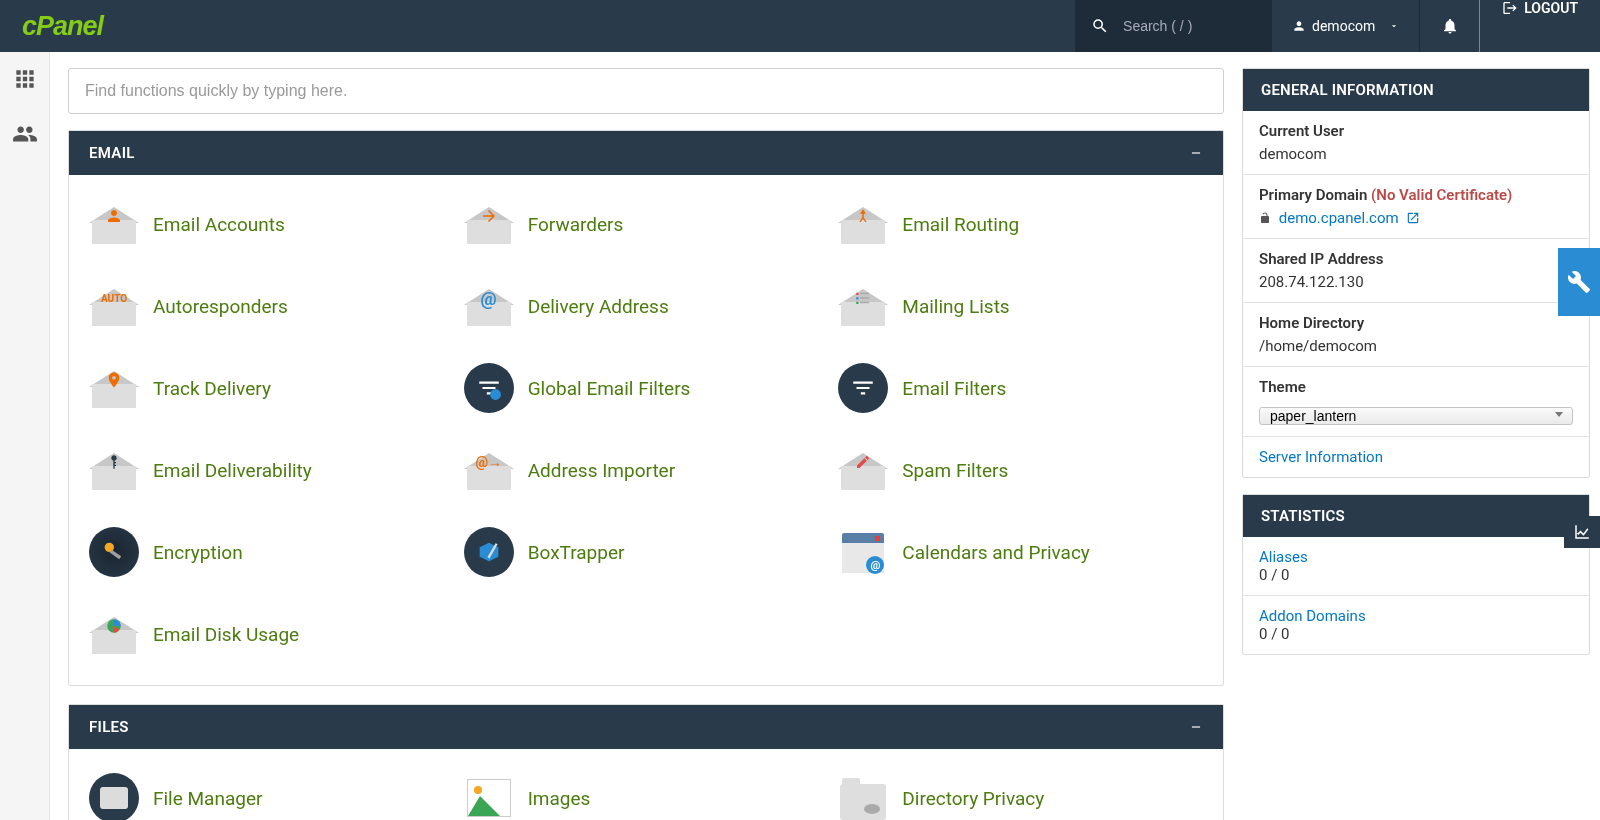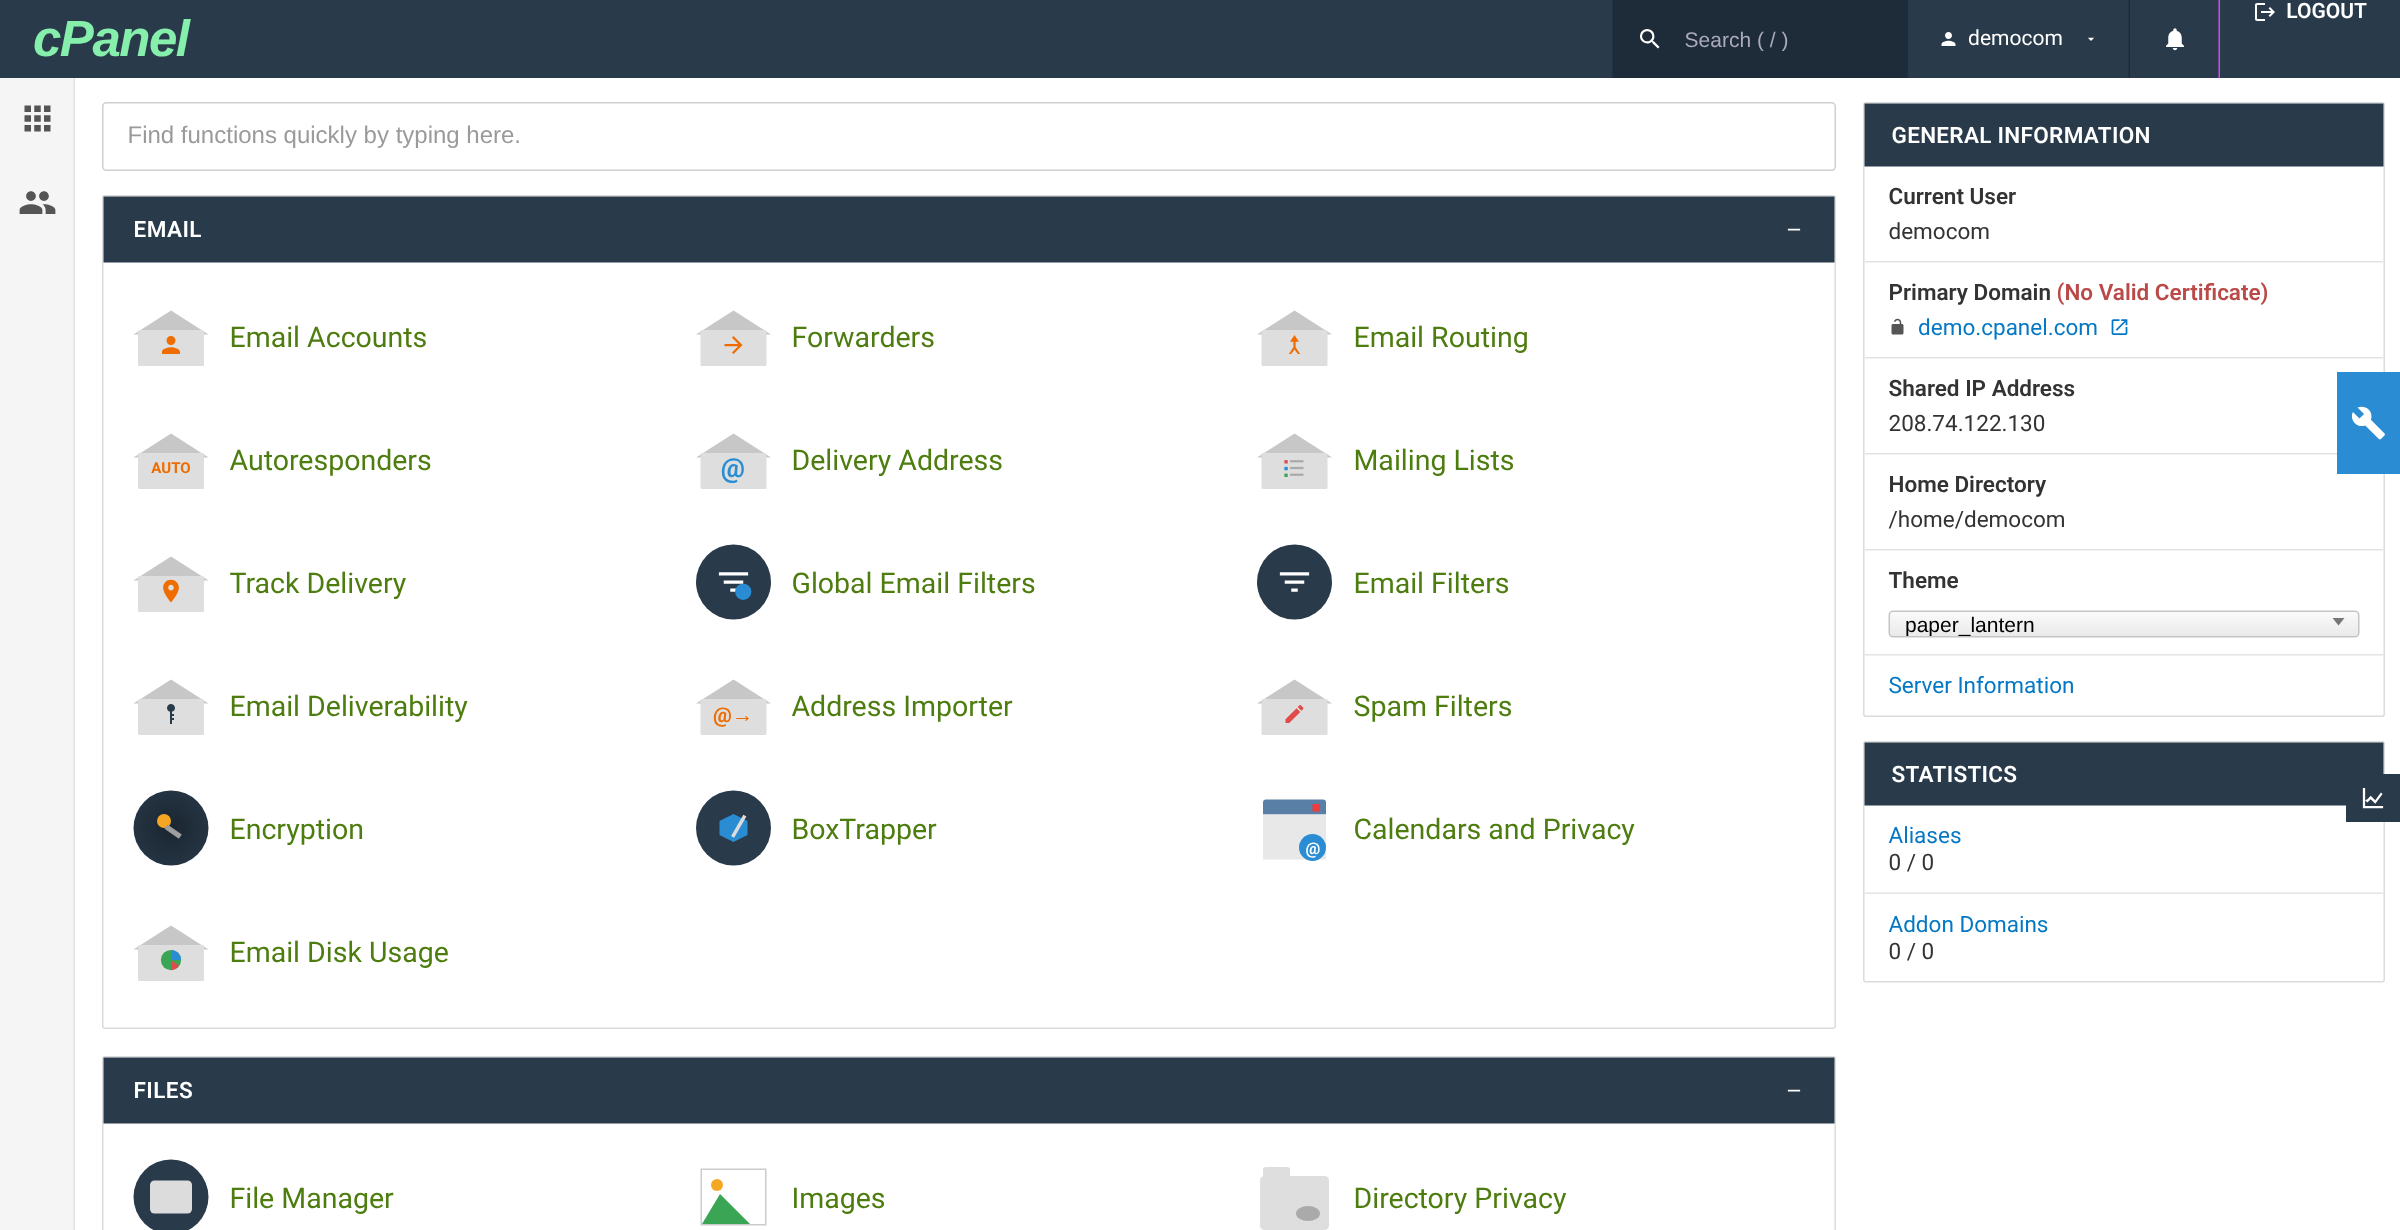--- a/index.html
+++ b/index.html
@@ -1,19 +1,19 @@
 <!DOCTYPE html>
 <html><head>
 <meta charset="utf-8">
 <style>
 *{margin:0;padding:0;box-sizing:border-box}
 body{font-family:-apple-system,BlinkMacSystemFont,"Segoe UI",Roboto,Arial,sans-serif;font-size:14px;background:#fff;color:#333;width:1600px;height:820px;overflow:hidden}
 a{color:#0478c5;text-decoration:none}
 header{background:#293a4a;height:52px;display:flex;align-items:center;color:#fff}
-.logo{font-family:Arial,sans-serif;font-style:italic;font-weight:900;font-size:34px;letter-spacing:-1px;padding:0 22px;color:#86efac}
+.logo{font-family:Arial,sans-serif;font-style:italic;font-weight:900;font-size:27px;letter-spacing:-1px;padding:0 22px;color:#84cc16}
 .logo span{font-style:italic}
 .spacer{flex:1}
 .search{display:flex;align-items:center;background:#1e2c3a;height:52px;padding:0 16px;width:196px}
 .search svg{width:18px;height:18px;fill:#fff;margin-right:14px}
 .search input{background:transparent;border:0;outline:0;color:#ccc;font-size:14px;width:120px}
 .search input::placeholder{color:#aab}
 .usr{display:flex;align-items:center;padding:0 20px;height:52px;border-left:1px solid #1e2c3a;font-size:14px}
 .usr svg{fill:#fff}
 .usr .u{width:14px;height:14px;margin-right:6px}
 .usr .c{width:10px;height:10px;margin-left:14px}
@@ -30,21 +30,21 @@
 .panel{border:1px solid #dcdcdc;border-radius:2px;background:#fff;margin-bottom:18px}
 .ph{background:#293a4a;color:#fff;padding:13px 20px;font-size:15px;font-weight:600;letter-spacing:.3px;display:flex;justify-content:space-between;align-items:center}
 .ph svg{width:14px;height:14px;fill:#fff}
 .pb{padding:18px 20px 20px;display:grid;grid-template-columns:repeat(3,1fr);gap:20px 10px}
 .item{display:flex;align-items:center;gap:14px;padding:6px 0}
 .item a{font-size:19px;color:#4d7c0f;cursor:pointer}
 .ico{width:50px;height:50px;display:flex;align-items:center;justify-content:center;flex-shrink:0}
 .env{position:relative;width:50px;height:50px}
 .env::before{content:"";position:absolute;top:8px;left:0;border-left:25px solid transparent;border-right:25px solid transparent;border-bottom:16px solid #c7c7c7}
 .env::after{content:"";position:absolute;bottom:5px;left:3px;width:44px;height:24px;background:#dedede;border-radius:1px}
-.env .g{position:absolute;z-index:2;top:22px;left:50%;transform:translateX(-50%);width:18px;height:18px;display:flex;align-items:center;justify-content:center}
+.env .g{position:absolute;z-index:2;top:8px;left:50%;transform:translateX(-50%);width:18px;height:18px;display:flex;align-items:center;justify-content:center}
 .circ{width:50px;height:50px;border-radius:50%;background:#293a4a;display:flex;align-items:center;justify-content:center}
 .side{width:358px;padding:16px 10px 16px 0;position:relative}
 .card{border:1px solid #dcdcdc;border-radius:2px;background:#fff;margin-bottom:16px}
 .ch{background:#293a4a;color:#fff;padding:12px 18px;font-size:15px;font-weight:600;letter-spacing:.2px}
 .row{padding:11px 16px;border-bottom:1px solid #e4e4e4}
 .row:last-child{border-bottom:0}
 .row b{font-size:15px;display:block;margin-bottom:5px;font-weight:600}
 .row .v{font-size:15px;color:#333}
 .row a{font-size:15px}
 .sel{width:100%;border:1px solid #c5c5c5;border-radius:3px;padding:0 10px;font-size:14px;background:linear-gradient(#fafafa,#eaeaea);margin-top:6px;appearance:none;position:relative}

